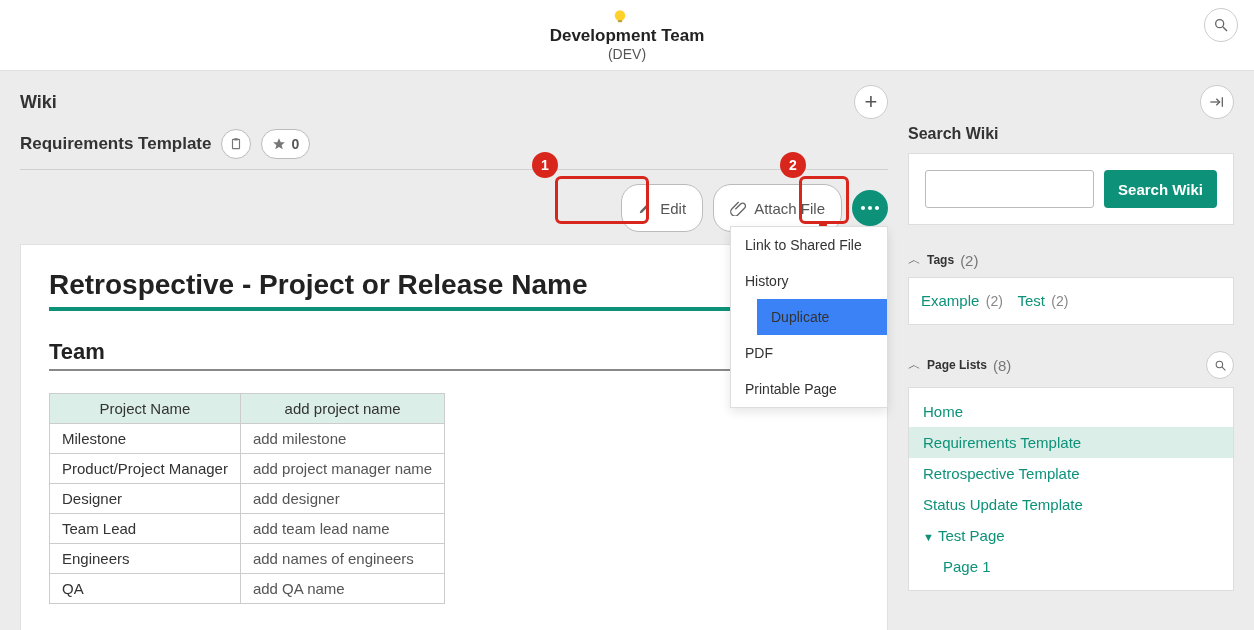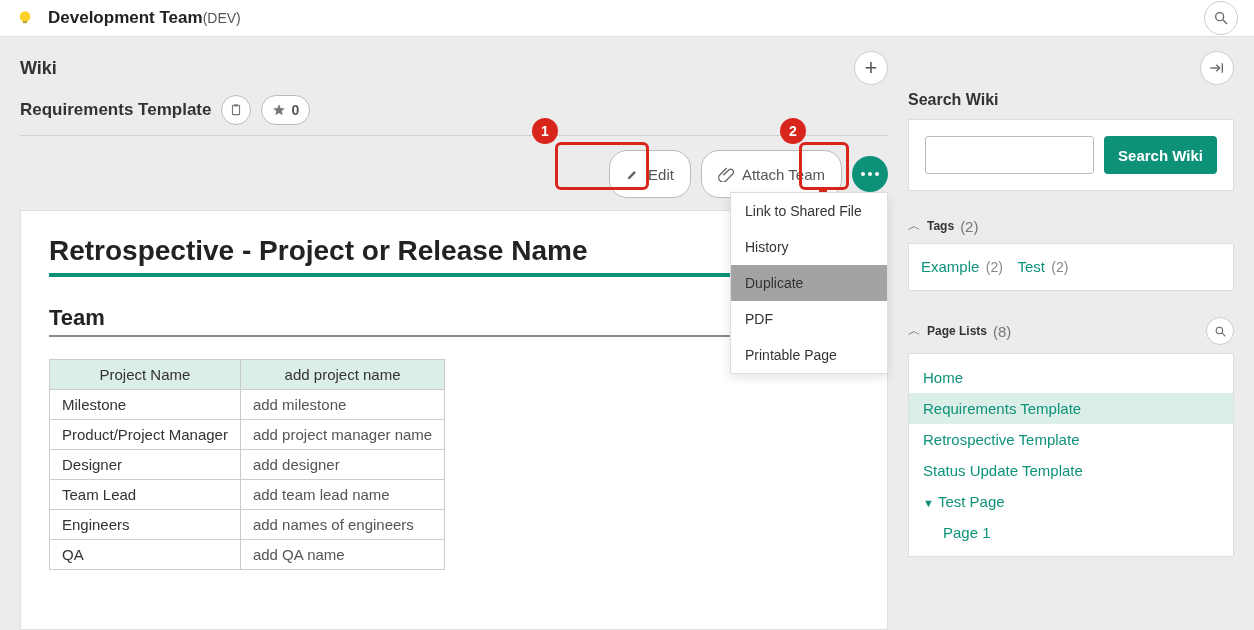--- a/index.html
+++ b/index.html
@@ -1,17 +1,17 @@
 <!DOCTYPE html>
 <html><head>
 <meta charset="utf-8">
 <style>
   * { box-sizing: border-box; margin: 0; padding: 0; }
   body { font-family: -apple-system, "Segoe UI", Arial, sans-serif; color: #333; background: #fff; }
-  .topbar { display: flex; align-items: center; padding: 8px 16px; border-bottom: 1px solid #e0e0e0; position: relative; }
+  .topbar { display: flex; align-items: center; padding: 8px 16px; border-bottom: 1px solid #e0e0e0; position: relative; flex-direction: column; }
   .bulb-icon { width: 18px; height: 18px; margin-right: 14px; }
   .team-name { font-weight: 700; font-size: 17px; color: #222; }
   .team-code { font-weight: 400; font-size: 14px; color: #555; margin-left: 0; }
   .search-top { position: absolute; right: 16px; width: 34px; height: 34px; border: 1px solid #ccc; border-radius: 50%; display: flex; align-items: center; justify-content: center; background: #fff; cursor: pointer; }
 
   .layout { display: flex; }
   .main-col { flex: 1; background: #ececec; padding: 14px 20px 0 20px; }
   .side-col { width: 346px; background: #ececec; padding: 14px 20px 8px 0; position: relative; }
 
   .wiki-heading-row { display: flex; align-items: center; justify-content: space-between; }
@@ -30,21 +30,21 @@
   .more-btn { width: 36px; height: 36px; border-radius: 50%; background: #0d9279; display: flex; align-items: center; justify-content: center; cursor: pointer; }
   .more-btn span { width: 4px; height: 4px; background: #fff; border-radius: 50%; margin: 0 1.5px; }
 
   .annot-box { position: absolute; border: 3px solid #d9261c; border-radius: 6px; pointer-events: none; }
   .annot-badge { position: absolute; width: 26px; height: 26px; border-radius: 50%; background: #d9261c; color: #fff; font-weight: 700; display: flex; align-items: center; justify-content: center; font-size: 14px; pointer-events: none; }
   .annot-line { position: absolute; background: #d9261c; pointer-events: none; }
   .annot-dot { position: absolute; width: 8px; height: 8px; border-radius: 50%; background: #d9261c; pointer-events: none; }
 
   .dropdown { position: absolute; right: 0; top: 56px; width: 158px; background: #fff; border: 1px solid #ddd; box-shadow: 0 4px 10px rgba(0,0,0,0.1); z-index: 10; }
   .dropdown-item { padding: 10px 14px; font-size: 14px; color: #333; cursor: pointer; white-space: nowrap; overflow: hidden; }
-  .dropdown-item.highlight { background: #a3a3a3; }
+  .dropdown-item.highlight { background: #3b82f6; margin-left: 26px; }
 
   .content-card { background: #fff; padding: 24px 28px; border: 1px solid #e0e0e0; min-height: 420px; }
   .doc-h1 { font-size: 28px; font-weight: 700; color: #222; padding-bottom: 6px; border-bottom: 4px solid #0d9279; width: 100%; }
   .doc-h2 { font-size: 22px; font-weight: 700; color: #222; margin-top: 28px; padding-bottom: 4px; border-bottom: 2px solid #888; }
   .team-table { margin-top: 22px; border-collapse: collapse; }
   .team-table th, .team-table td { border: 1px solid #ccc; padding: 6px 12px; font-size: 15px; text-align: left; }
   .team-table th { background: #dceee8; font-weight: 400; text-align: center; color: #333; }
   .team-table td.left { color: #333; }
   .team-table td.right { color: #555; }
 
@@ -119,21 +119,21 @@
       <div class="action-pill">
         <svg width="14" height="14" viewBox="0 0 24 24">
             <path d="M4 17 L14 7 L17 10 L7 20 L3 21 Z" fill="#666"></path>
           </svg>
         <span>Edit</span>
       </div>
       <div class="action-pill">
         <svg width="16" height="16" viewBox="0 0 24 24">
             <path d="M8 14 L16 6 A4 4 0 0 1 22 12 L12 22 A6 6 0 0 1 3 13 L13 3" fill="none" stroke="#666" stroke-width="2"></path>
           </svg>
-        <span>Attach Team</span>
+        <span>Attach File</span>
       </div>
       <div class="more-btn">
         <span></span>
           <span></span>
           <span></span>
       </div>
 
       <div class="annot-box" style="left:535px; top:6px; width:94px; height:48px;"></div>
       <div class="annot-badge" style="left:512px; top:-18px;">1</div>
       <div class="annot-box" style="left:779px; top:6px; width:50px; height:48px;"></div>

